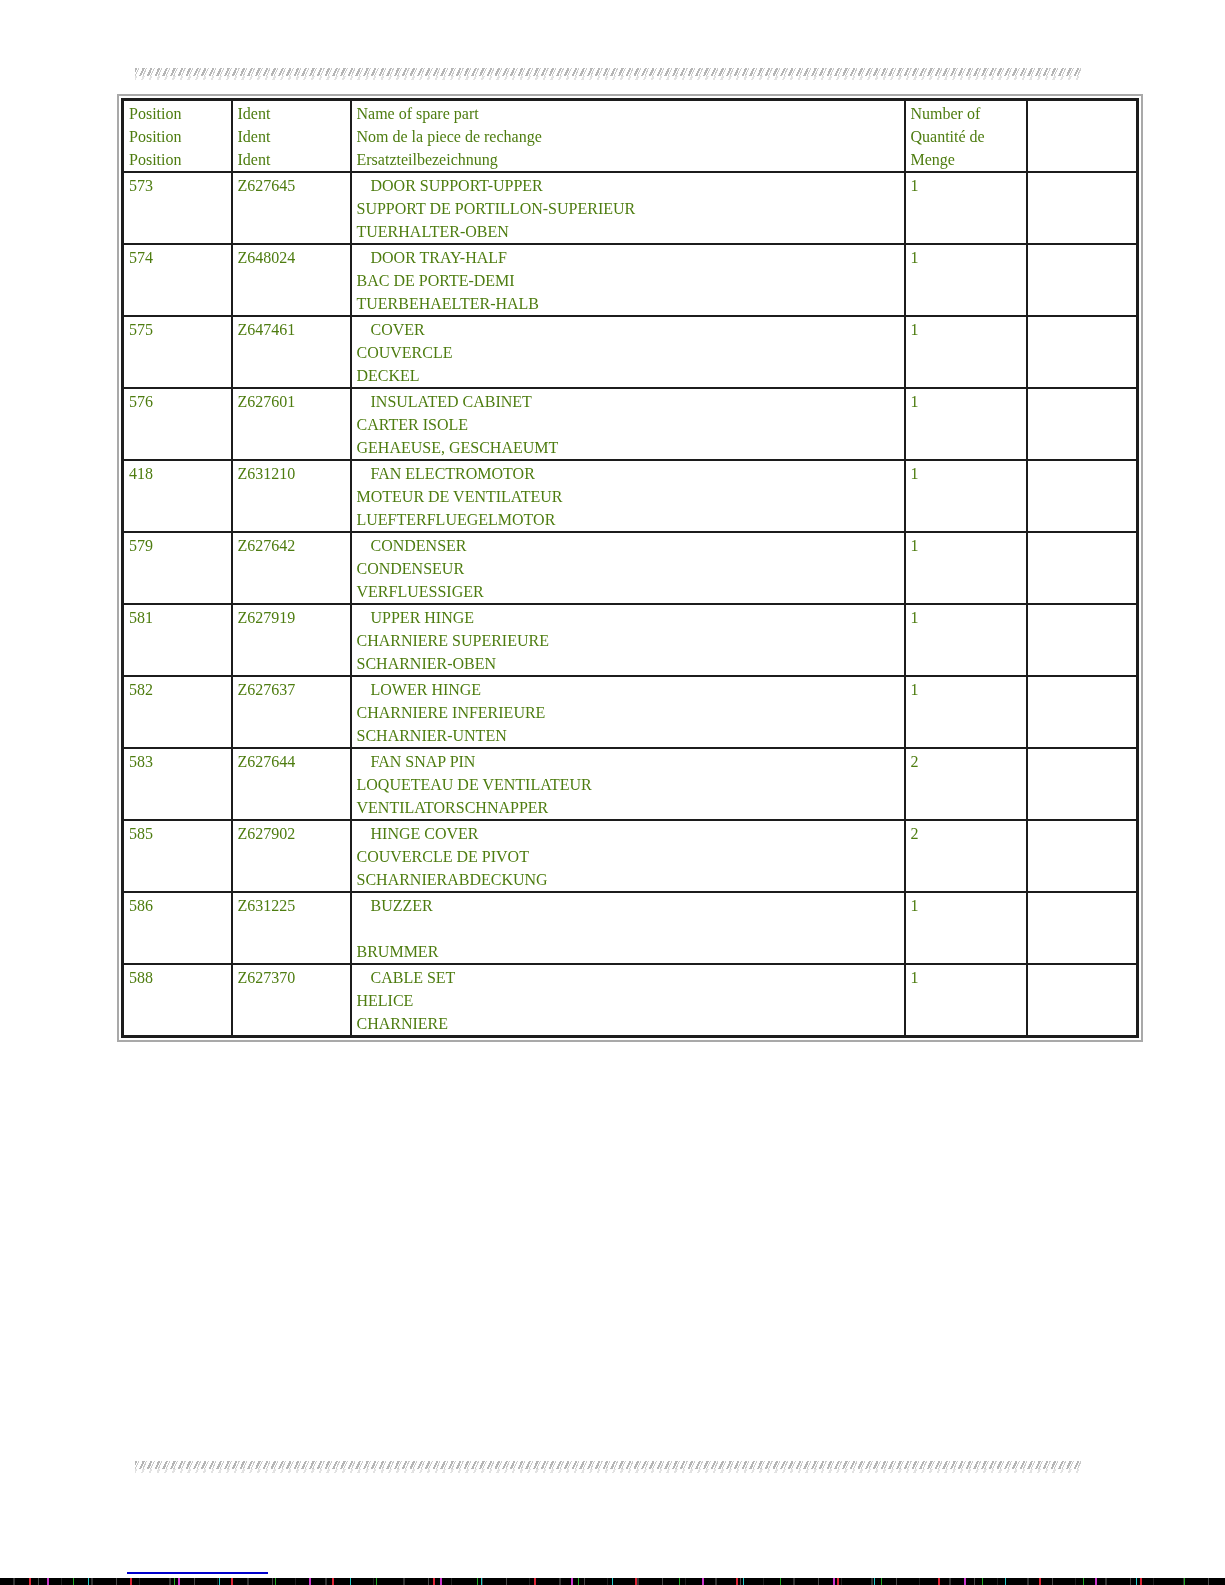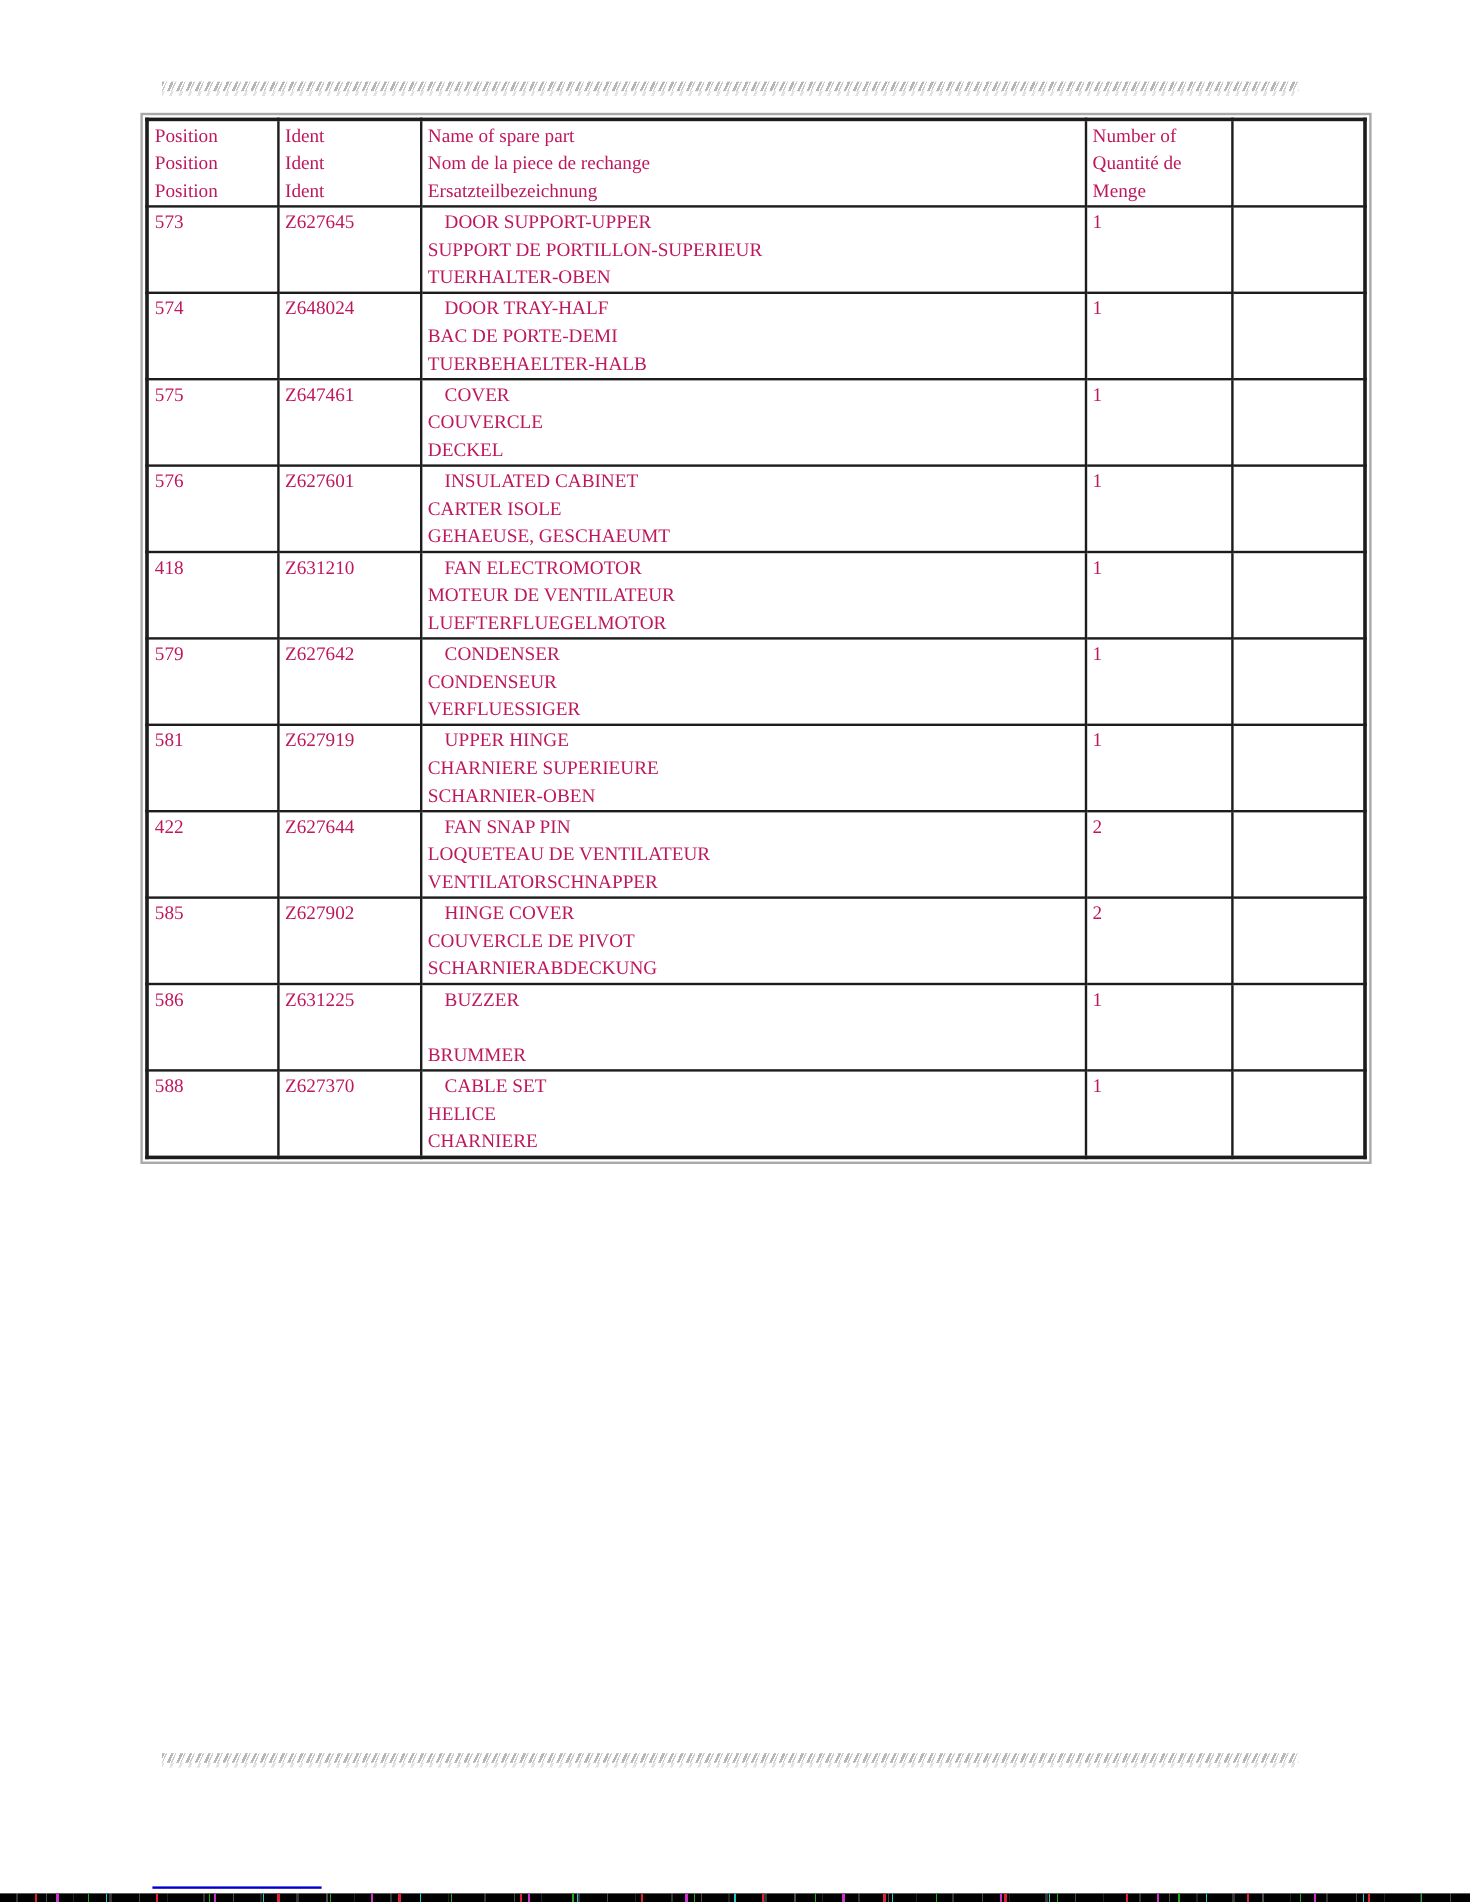--- a/index.html
+++ b/index.html
@@ -1,18 +1,18 @@
 <!DOCTYPE html>
 <html><head>
 <meta charset="utf-8">
 <style>
   html,body{margin:0;padding:0;background:#ffffff;}
   .page{
     position:relative;width:1225px;height:1585px;background:#ffffff;overflow:hidden;
-    font-family:"Liberation Serif","DejaVu Serif",serif;color:#be185d;
+    font-family:"Liberation Serif","DejaVu Serif",serif;color:#4d7c0f;
   }
   
   .hatch{
     position:absolute;left:135px;width:947px;height:12px;
     background:
       repeating-linear-gradient(115deg,#b5b5b5 0 2px,rgba(0,0,0,0) 2px 3px,#c9c9c9 3px 4px,rgba(0,0,0,0) 4px 7px) top/100% 8px no-repeat,
       repeating-linear-gradient(115deg,#e2e2e2 0 2px,rgba(0,0,0,0) 2px 7px) bottom/100% 4px no-repeat;
   }
   .hatch-top{top:68px;}
   .hatch-bottom{top:1461px;}
@@ -159,21 +159,32 @@
         <td>Z627919</td>
         <td class="name">
           <div class="ln en">UPPER HINGE</div>
           <div class="ln">CHARNIERE SUPERIEURE</div>
           <div class="ln">SCHARNIER-OBEN</div>
         </td>
         <td class="qty">1</td>
         <td></td>
       </tr>
       <tr>
-        <td>422</td>
+        <td>582</td>
+        <td>Z627637</td>
+        <td class="name">
+          <div class="ln en">LOWER HINGE</div>
+          <div class="ln">CHARNIERE INFERIEURE</div>
+          <div class="ln">SCHARNIER-UNTEN</div>
+        </td>
+        <td class="qty">1</td>
+        <td></td>
+      </tr>
+      <tr>
+        <td>583</td>
         <td>Z627644</td>
         <td class="name">
           <div class="ln en">FAN SNAP PIN</div>
           <div class="ln">LOQUETEAU DE VENTILATEUR</div>
           <div class="ln">VENTILATORSCHNAPPER</div>
         </td>
         <td class="qty">2</td>
         <td></td>
       </tr>
       <tr>

